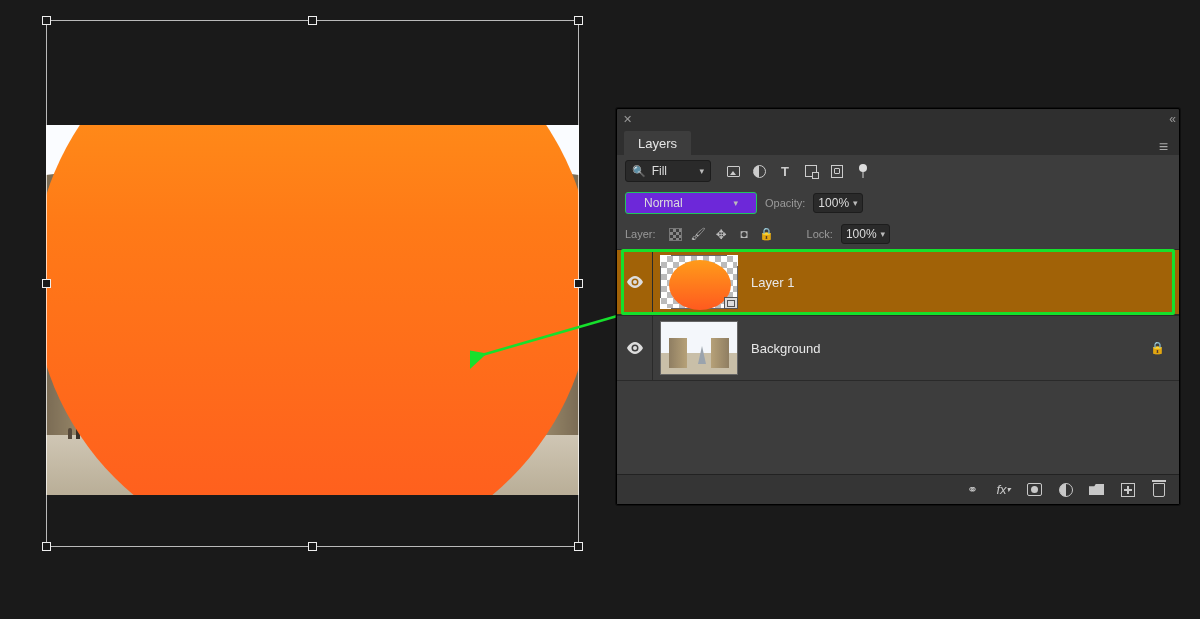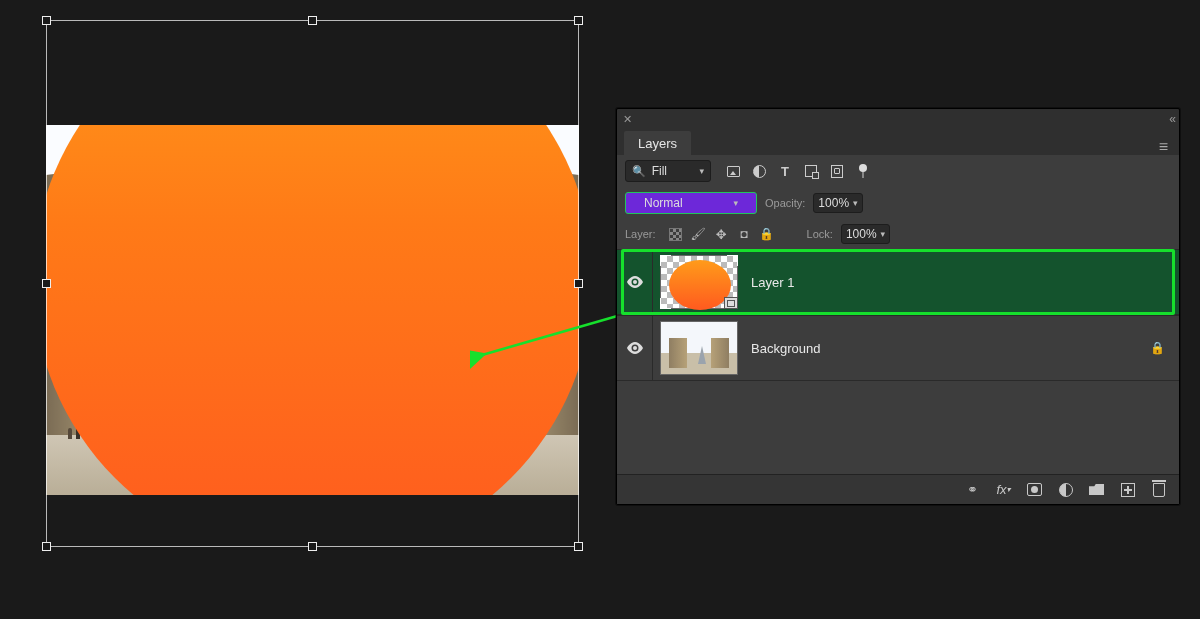--- a/index.html
+++ b/index.html
@@ -89,21 +89,21 @@
   .thumb .corners i:before{left:-1px;bottom:-1px;border-right:none;border-top:none}
   .thumb .corners i:after{right:-1px;bottom:-1px;border-left:none;border-top:none}
   .thumb .smart-badge{position:absolute;right:-1px;bottom:-1px;width:14px;height:12px;background:#ddd;border:1px solid #555}
   .thumb .smart-badge:after{content:"";position:absolute;left:2px;top:2px;width:6px;height:5px;border:1px solid #555}
   .thumb.bgimg{background:linear-gradient(#f4f7fb 60%,#c9bfa8 60%)}
   .thumb.bgimg:before{content:"";position:absolute;left:8px;bottom:6px;width:18px;height:30px;background:linear-gradient(90deg,#8f7e62,#b6a178);}
   .thumb.bgimg:after{content:"";position:absolute;right:8px;bottom:6px;width:18px;height:30px;background:linear-gradient(90deg,#b6a178,#8f7e62);}
   .thumb.bgimg i{position:absolute;left:50%;bottom:10px;margin-left:-1px;width:0;height:0;border-left:4px solid transparent;border-right:4px solid transparent;border-bottom:18px solid #9aa3ad}
   .layer-name{color:#e8e8e8;font-size:13px;padding-left:6px}
   .row-end{margin-left:auto;padding-right:14px;color:#ccc}
-  .layer-row.selected{background:#14532d}
+  .layer-row.selected{background:#a16207}
   .green-hi{position:absolute;border:3px solid #16e02c;pointer-events:none;border-radius:2px}
 
   .panel-footer{height:30px;border-top:1px solid #222;background:#353535;display:flex;align-items:center;justify-content:flex-end;gap:14px;padding:0 12px;color:#c8c8c8;font-size:13px}
   .panel-footer span{display:inline-flex;align-items:center;justify-content:center;width:17px;height:17px}
   .fi-mask{width:15px;height:13px;border:1.5px solid #c8c8c8;border-radius:2px;display:flex;align-items:center;justify-content:center}
   .fi-mask:after{content:"";width:7px;height:7px;border-radius:50%;background:#c8c8c8}
   .fi-adj{width:14px;height:14px;border:1.5px solid #c8c8c8;border-radius:50%;background:linear-gradient(90deg,#c8c8c8 50%,transparent 50%)}
   .fi-folder{width:15px;height:11px;background:#c8c8c8;clip-path:polygon(0 20%,35% 20%,45% 0,100% 0,100% 100%,0 100%)}
   .fi-new{width:14px;height:14px;border:1.5px solid #c8c8c8;position:relative}
   .fi-new:before{content:"";position:absolute;left:5px;top:2px;width:2px;height:8px;background:#c8c8c8}

